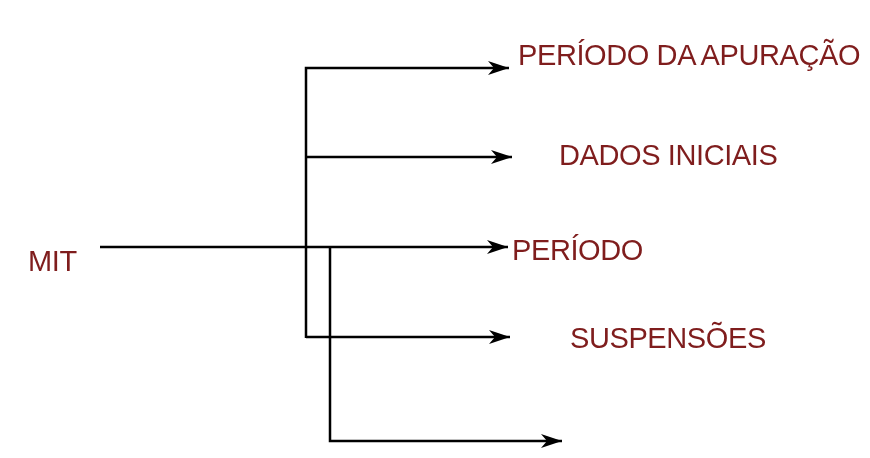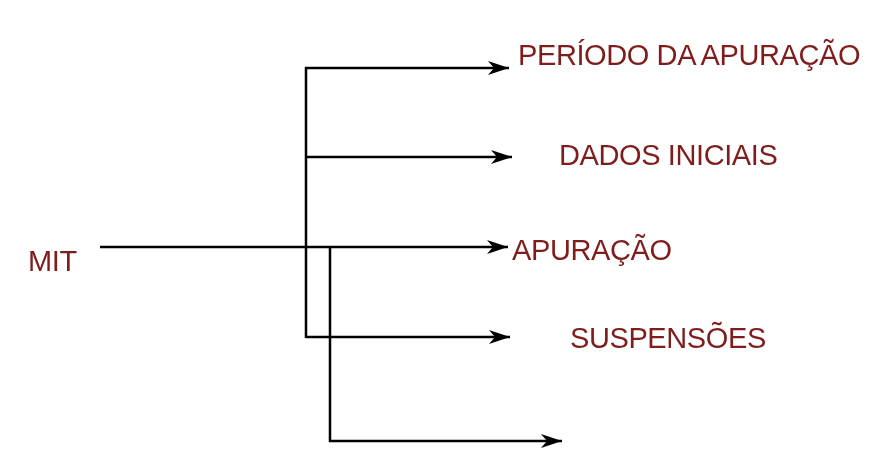--- a/index.html
+++ b/index.html
@@ -56,17 +56,17 @@
 
     <path d="M 330 247 L 330 441 L 562 441" fill="none" stroke="#000000" stroke-width="2.5" marker-end="url(#arrowhead)"></path>
   </svg>
 
   <div class="label lbl-root">MIT</div>
 
   <div class="label lbl-periodo">PERÍODO DA APURAÇÃO</div>
 
   <div class="label lbl-dados">DADOS INICIAIS</div>
 
-  <div class="label lbl-debitos">APURAÇÃO</div>
+  <div class="label lbl-debitos">PERÍODO</div>
 
   <div class="label lbl-suspensoes">SUSPENSÕES</div>
 
 </div>
 
 </body></html>

